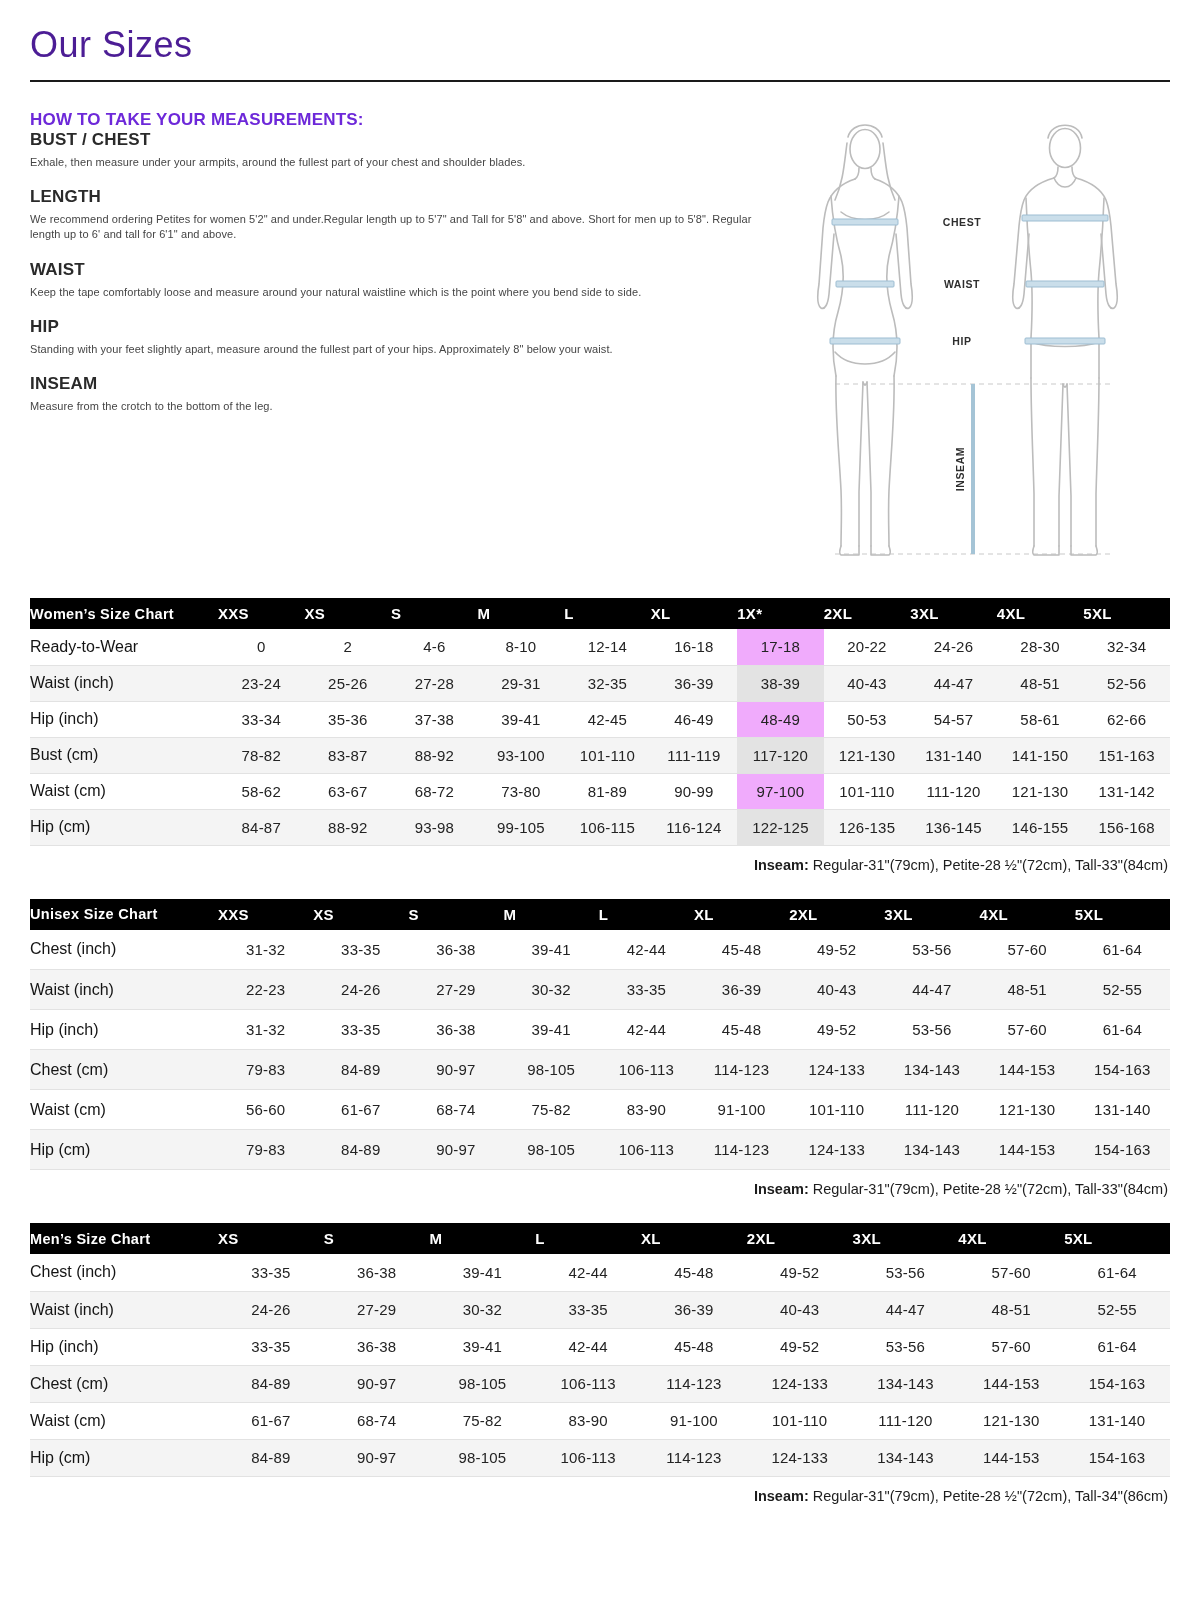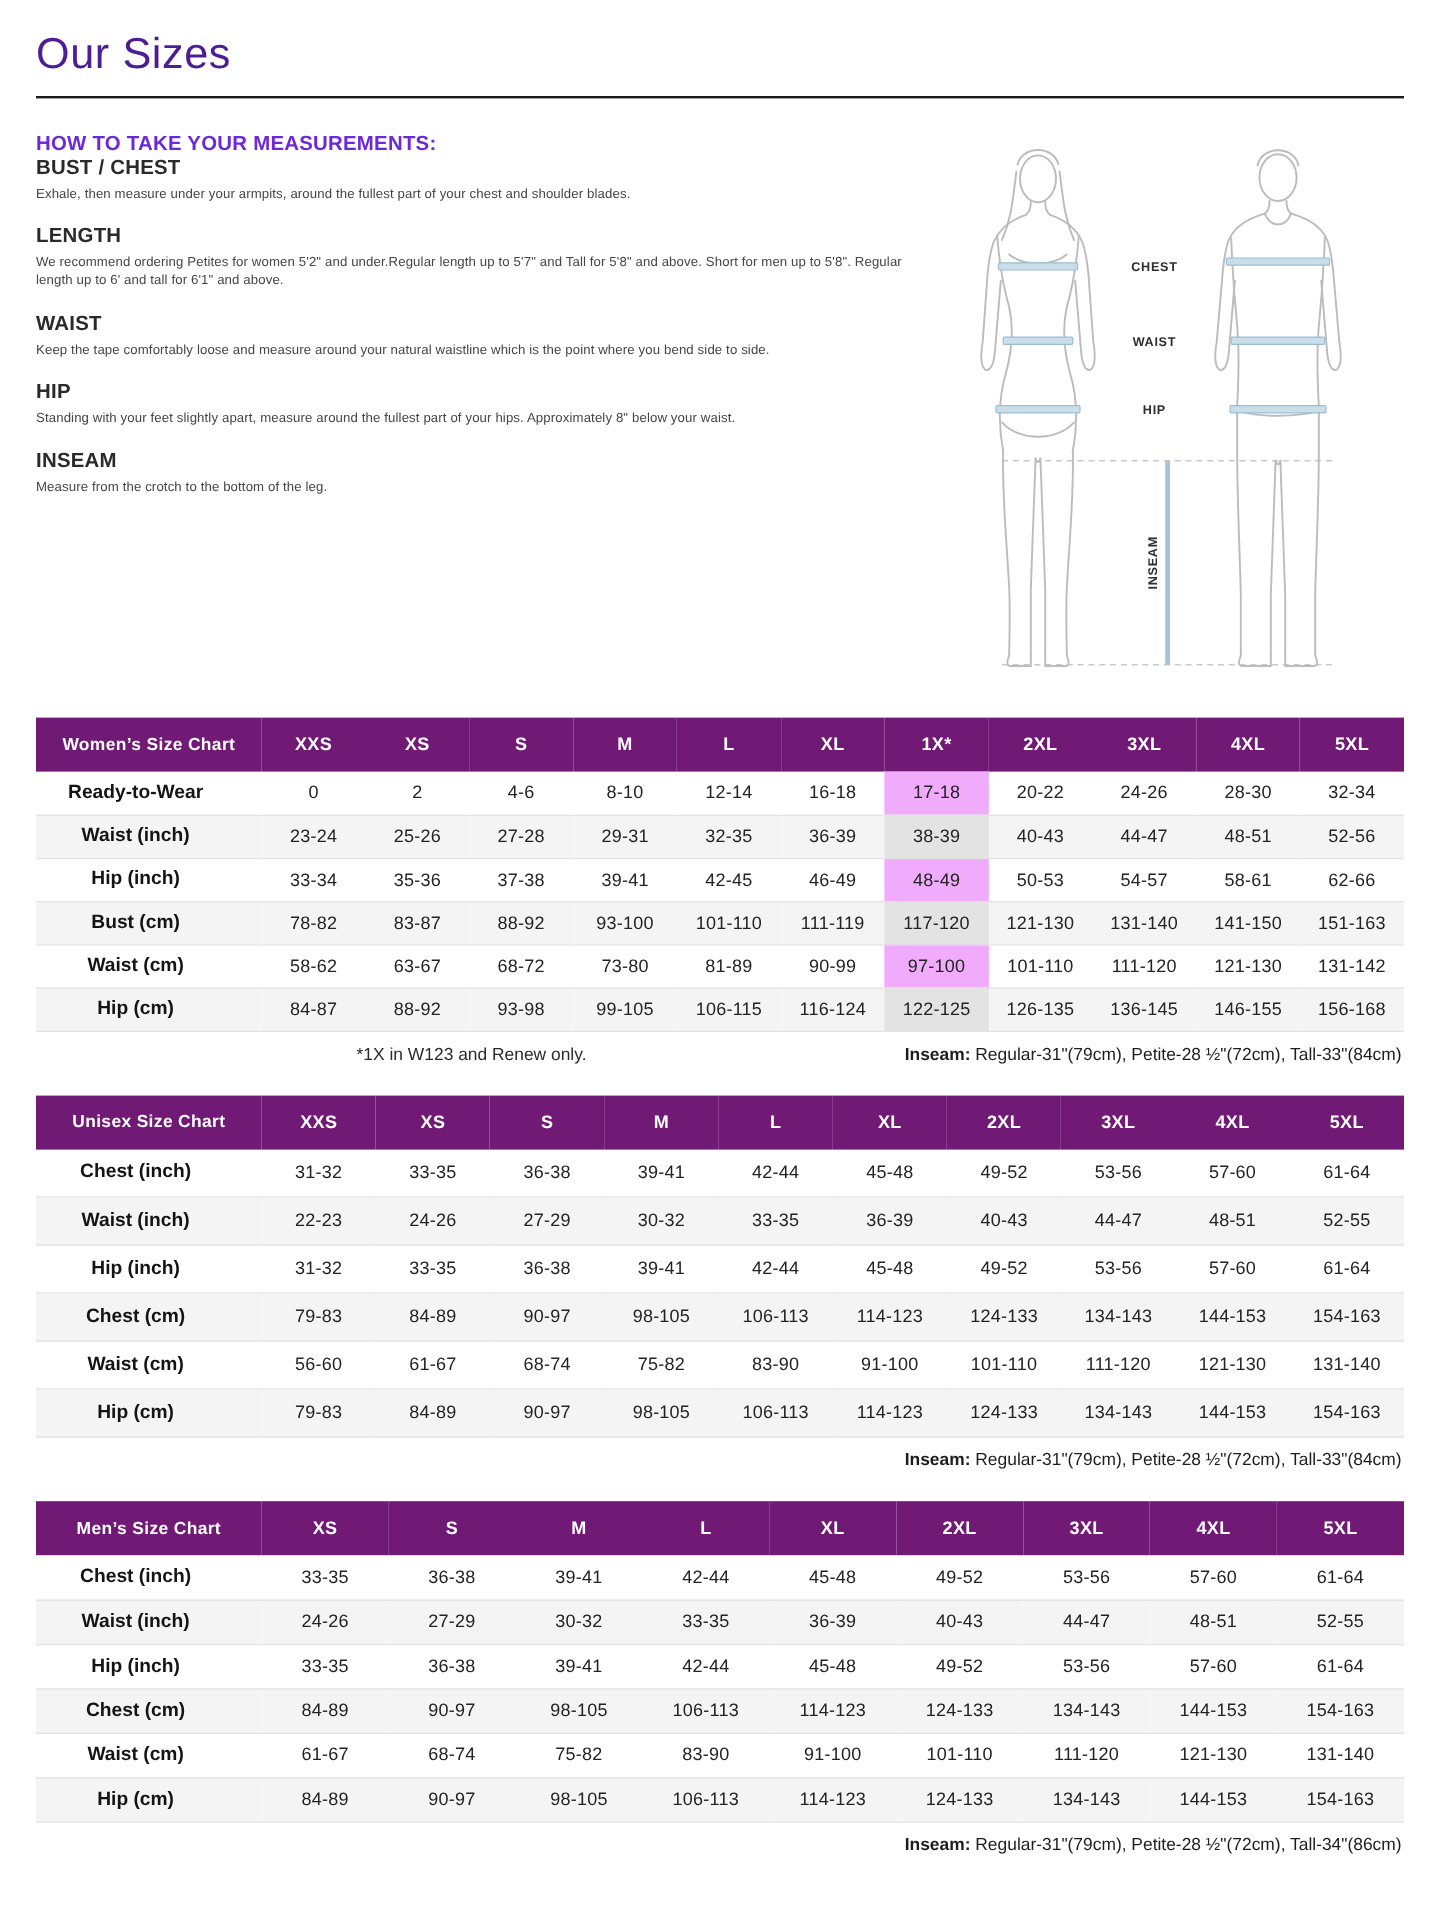--- a/index.html
+++ b/index.html
@@ -26,28 +26,28 @@
   .fig { fill:none; stroke:#bcbcbc; stroke-width:1.6; stroke-linecap:round; stroke-linejoin:round; }
   .band { fill:#cadeea; stroke:#9dbdd2; stroke-width:1; }
   .meas-label { font-family:"Liberation Sans", sans-serif; font-size:10.5px; font-weight:bold; fill:#2e2e2e; letter-spacing:.6px; }
   .dash { stroke:#c9c9c9; stroke-width:1.2; stroke-dasharray:5 4; fill:none; }
   .inseam-line { stroke:#a5c4d6; stroke-width:4; }
 
   .tables { margin-top:12px; }
   .table-block { margin-bottom:4px; }
   table.size-table { width:100%; border-collapse:collapse; table-layout:fixed; }
   table.size-table thead th {
-    background:#701a75; color:#ffffff; font-weight:bold; font-size:15px;
-    height:45px; text-align:center; letter-spacing:.3px;
+    background:#000000; color:#ffffff; font-weight:bold; font-size:15px;
+    height:31px; text-align:left; letter-spacing:.3px;
   }
   table.size-table thead th.title-cell { width:188px; font-size:14.5px; }
   table.size-table tbody tr { border-bottom:1px solid #e2e2e2; }
   table.size-table tbody tr:nth-child(even) { background:#f4f4f4; }
   table.size-table tbody th.row-label {
-    text-align:center; padding-right:22px; font-size:16px; color:#141414; font-weight:bold;
+    text-align:left; padding-right:22px; font-size:16px; color:#141414; font-weight:normal;
   }
   table.size-table tbody td { text-align:center; font-size:15px; color:#232323; letter-spacing:.2px; }
   table.size-table td.hl { background:#f0abfc; }
   table.size-table tbody tr:nth-child(even) td.hl { background:#e3e3e3; }
 
   .table-women  tbody tr { height:36px; }
   .table-unisex tbody tr { height:40px; }
   .table-men    tbody tr { height:37px; }
 
   .footnotes { display:flex; align-items:baseline; font-size:14.5px; color:#1d1d1d; margin:11px 2px 26px; }
@@ -258,21 +258,20 @@
               <td>116-124</td>
               <td class="hl">122-125</td>
               <td>126-135</td>
               <td>136-145</td>
               <td>146-155</td>
               <td>156-168</td>
             </tr>
           </tbody>
         </table>
         <div class="footnotes">
-          <span class="note">*1X in W123 and Renew only.</span>
           <span class="inseam"><b>Inseam:</b> Regular-31"(79cm), Petite-28 ½"(72cm), Tall-33"(84cm)</span>
         </div>
       </div>
       <div class="table-block table-unisex">
         <table class="size-table">
           <thead>
             <tr>
               <th class="title-cell">Unisex Size Chart</th>
               <th>XXS</th>
               <th>XS</th>

